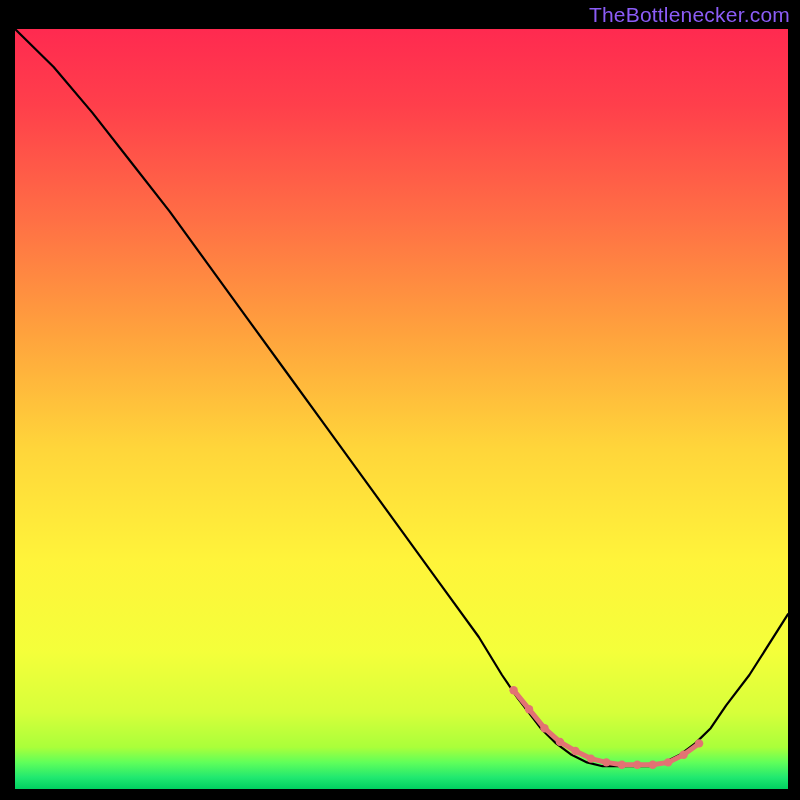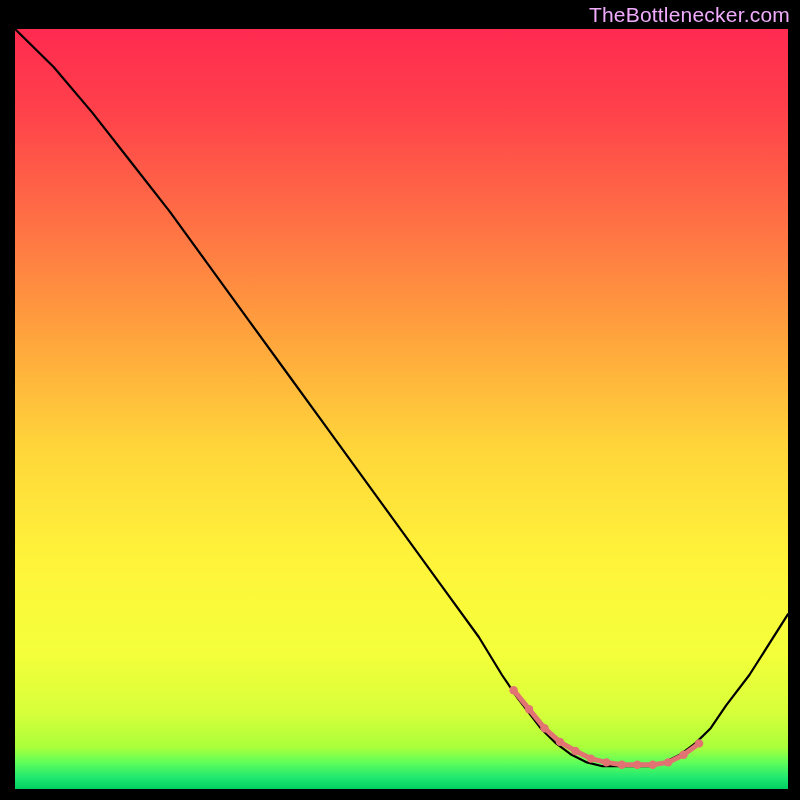--- a/index.html
+++ b/index.html
@@ -7,21 +7,21 @@
     padding: 0;
     width: 800px;
     height: 800px;
     background: #000000;
     overflow: hidden;
   }
   .watermark {
     position: absolute;
     top: 3px;
     right: 10px;
-    color: #f0abfc;
+    color: #8b5cf6;
     font-family: Arial, Helvetica, sans-serif;
     font-size: 21px;
     z-index: 10;
     letter-spacing: 0.2px;
   }
   .plot-area {
     position: absolute;
     top: 29px;
     left: 15px;
     width: 773px;

